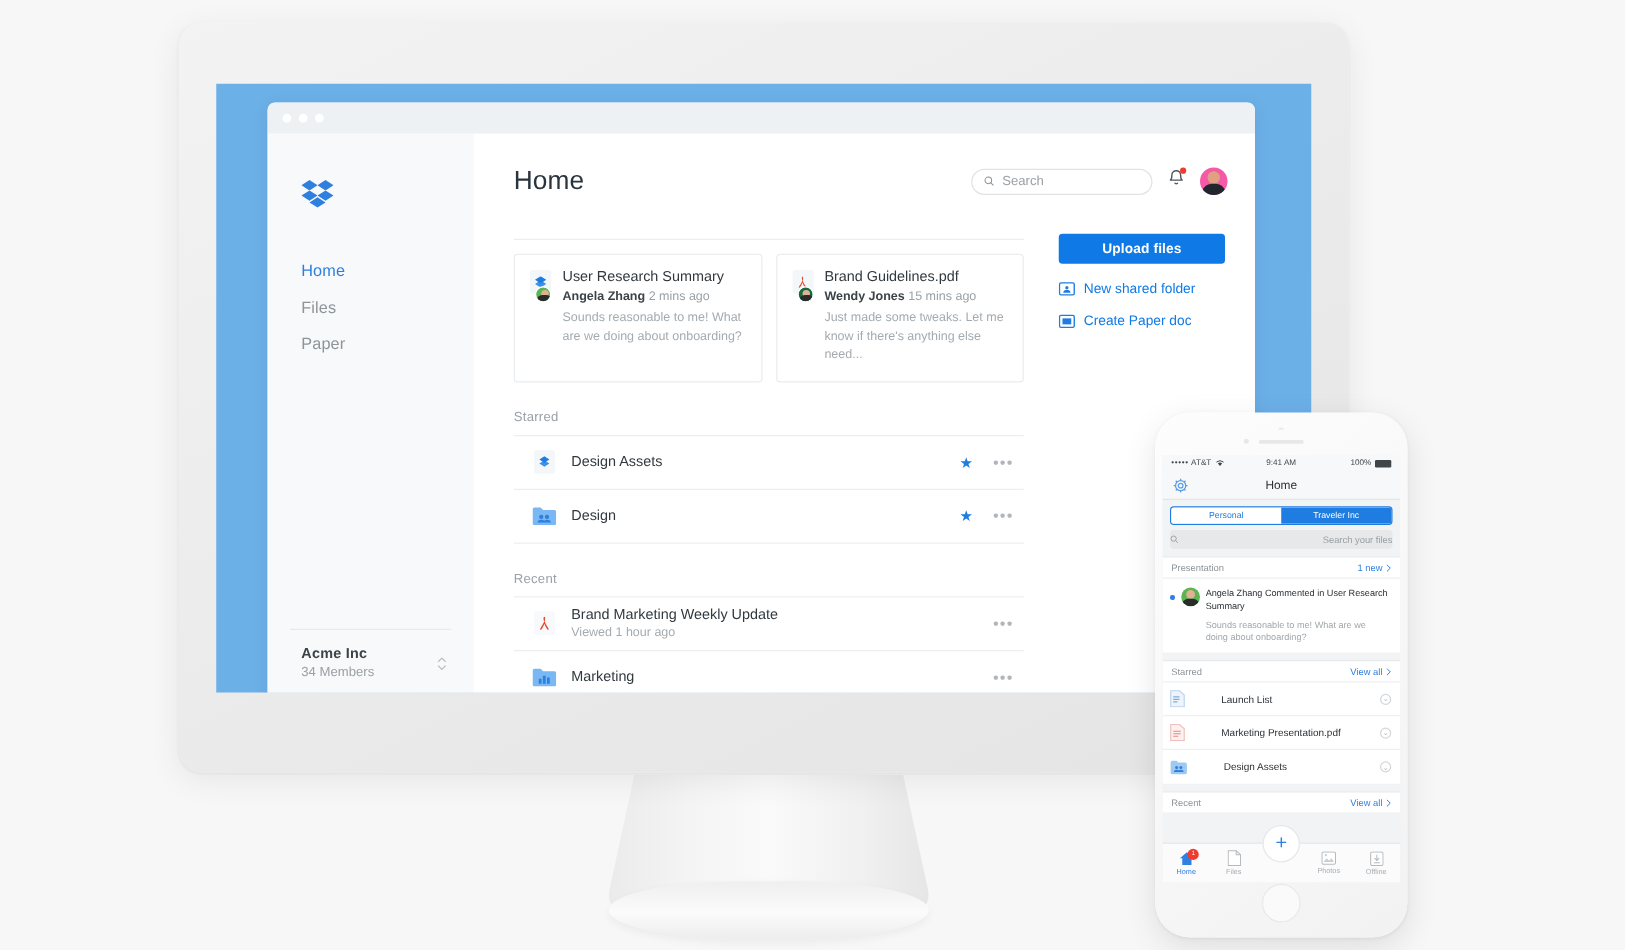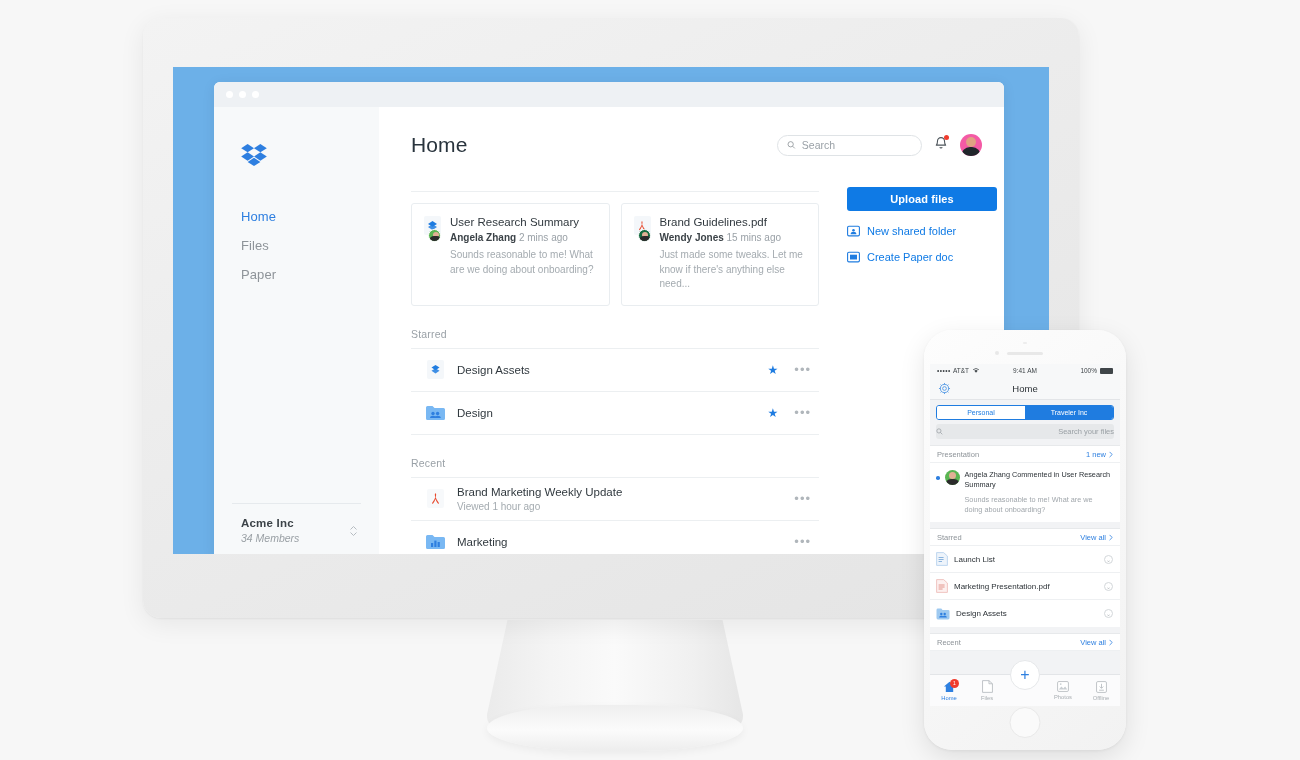--- a/index.html
+++ b/index.html
@@ -57,21 +57,21 @@
   .dbx-logo { width: 26px; height: 24px; margin: 17px 0 34px 27px; }
   .nav-item {
     font-size: 13px; color: #8e9499; padding: 7px 0 7px 27px;
     cursor: pointer; letter-spacing: .1px;
   }
   .nav-item.active { color: #2e7fe0; }
   .sidebar-spacer { flex: 1; }
   .team-box { border-top: 1px solid #e6eaed; margin: 0 18px; padding: 13px 0 16px 9px;
     display: flex; align-items: center; }
   .team-name { font-size: 11.5px; color: #3c4348; font-weight: bold; letter-spacing: .2px; }
-  .team-members { font-size: 10.5px; color: #9aa0a5; margin-top: 3px; font-style: italic; }
+  .team-members { font-size: 10.5px; color: #9aa0a5; margin-top: 3px; }
   .team-caret { margin-left: auto; margin-right: 4px; display:flex; flex-direction:column; gap:2px; color:#b6bcc1; }
 
   
   .main { flex: 1; background: #ffffff; padding: 26px 30px 0 32px; position: relative; }
   .main-header { display: flex; align-items: center; }
   .page-title { font-size: 21px; color: #29343d; font-weight: normal; letter-spacing: .1px; }
   .header-right { margin-left: auto; display: flex; align-items: center; gap: 12px; }
   .search-box {
     width: 145px; height: 21px; border: 1px solid #dfe3e6; border-radius: 11px;
     display: flex; align-items: center; padding: 0 9px; gap: 6px; background:#fff;
@@ -120,21 +120,21 @@
     border-radius:50%; background:#e2b095; }
   .mini-av::after { content:""; position:absolute; left:0; bottom:0; width:13px;height:5px;
     border-radius:6px 6px 0 0; background:#2b2b2b; }
   .card-body { flex: 1; min-width: 0; }
   .card-title { font-size: 11.5px; color: #31393f; margin-bottom: 4px; }
   .card-meta { font-size: 10px; color: #9aa1a7; margin-bottom: 5px; }
   .card-meta b { color: #3c4348; font-weight: bold; }
   .card-snippet { font-size: 10px; color: #a4abb0; line-height: 1.45; }
 
   .upload-btn {
-    width: 150px; height: 24px; background: #0f7ae5; color: #fff; border: none;
+    width: 133px; height: 24px; background: #0f7ae5; color: #fff; border: none;
     border-radius: 3px; font-size: 11px; font-weight: bold;
     font-family: "Liberation Sans", sans-serif; cursor: pointer; letter-spacing:.1px;
   }
   .quick-link {
     display: flex; align-items: center; gap: 7px; margin-top: 14px;
     font-size: 11px; color: #0f7ae5; cursor: pointer;
   }
 
   .list-row {
     display: flex; align-items: center; gap: 12px; height: 43px;
@@ -208,21 +208,21 @@
   .notif-av::before { content:""; position:absolute; left:4px; top:2px; width:7px;height:7px;
     border-radius:50%; background:#e2b095; }
   .notif-av::after { content:""; position:absolute; left:0; bottom:0; width:15px;height:6px;
     border-radius:7px 7px 0 0; background:#2b2b2b; }
   .notif-title { font-size: 7.3px; color: #2c3237; line-height: 1.35; }
   .notif-body { font-size: 7.3px; color: #a1a7ac; line-height: 1.35; margin-top: 5px; }
 
   .ios-row { display:flex; align-items:center; height: 27px; padding: 0 7px 0 6px;
     border-bottom: 1px solid #eef0f2; gap: 6px; cursor: pointer; }
   .ios-row:last-child { border-bottom: none; }
-  .ios-row-title { font-size: 8px; color: #2c3237; }
+  .ios-row-title { font-size: 8px; color: #2c3237; margin-left: 23px; }
   .ios-chev { margin-left: auto; width: 9px; height: 9px; border-radius: 50%;
     border: 1px solid #d3d7da; display:flex; align-items:center; justify-content:center;
     color:#b5babd; font-size:6px; }
 
   .tabbar { position: absolute; left: 0; right: 0; bottom: 0; height: 32px;
     background: #fbfbfc; border-top: 1px solid #e3e5e8; display: flex; align-items: center; }
   .tab { flex: 1; display: flex; flex-direction: column; align-items: center; gap: 2px;
     font-size: 5.8px; color: #a9aeb2; cursor: pointer; position: relative; }
   .tab.active { color: #2f80e0; }
   .tab-badge { position: absolute; left: 50%; top: -2px; margin-left: 1px;

